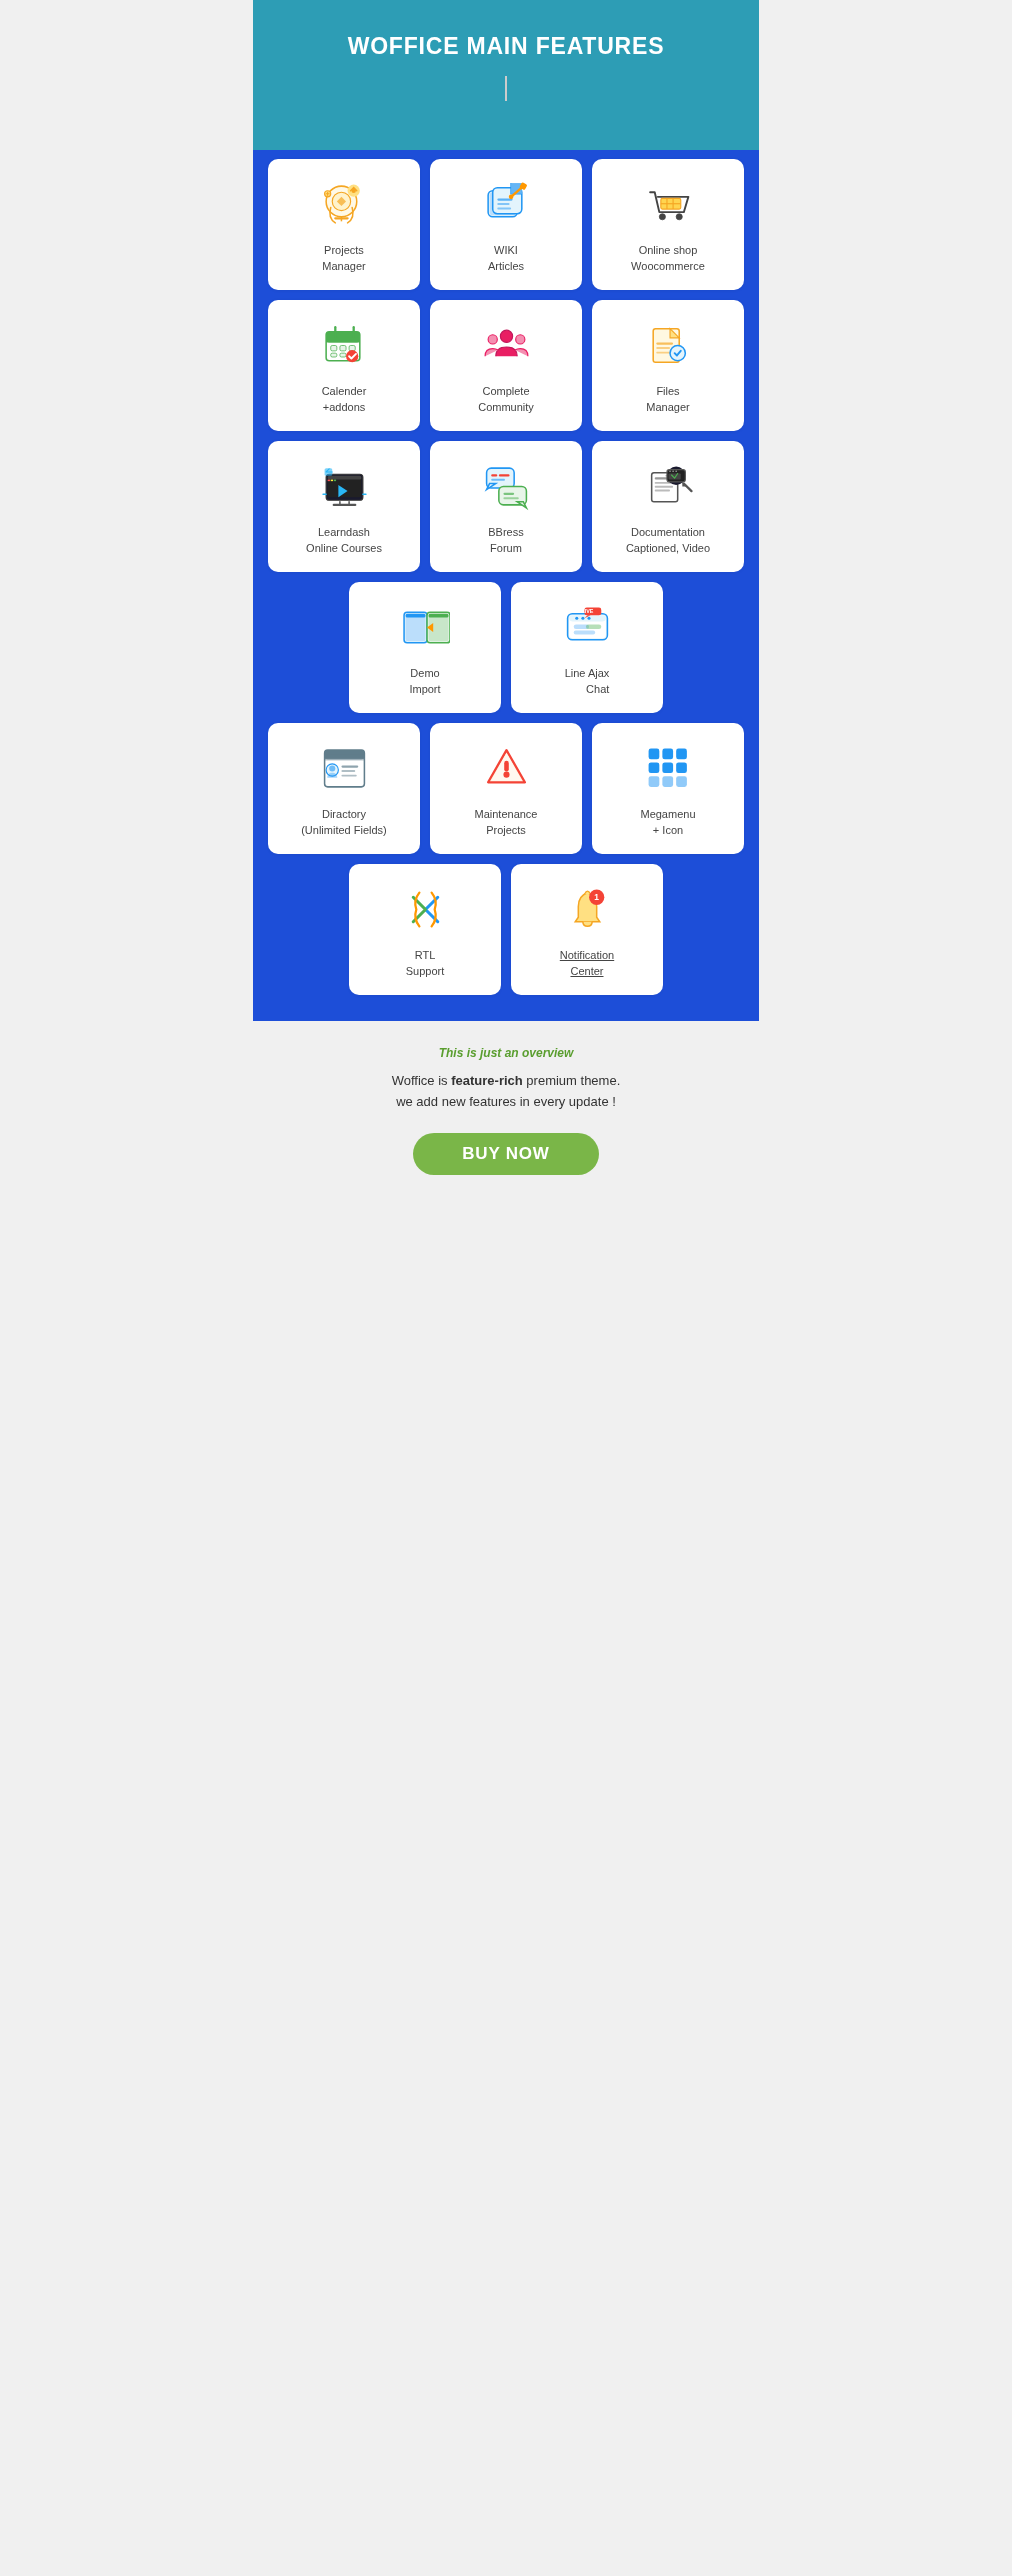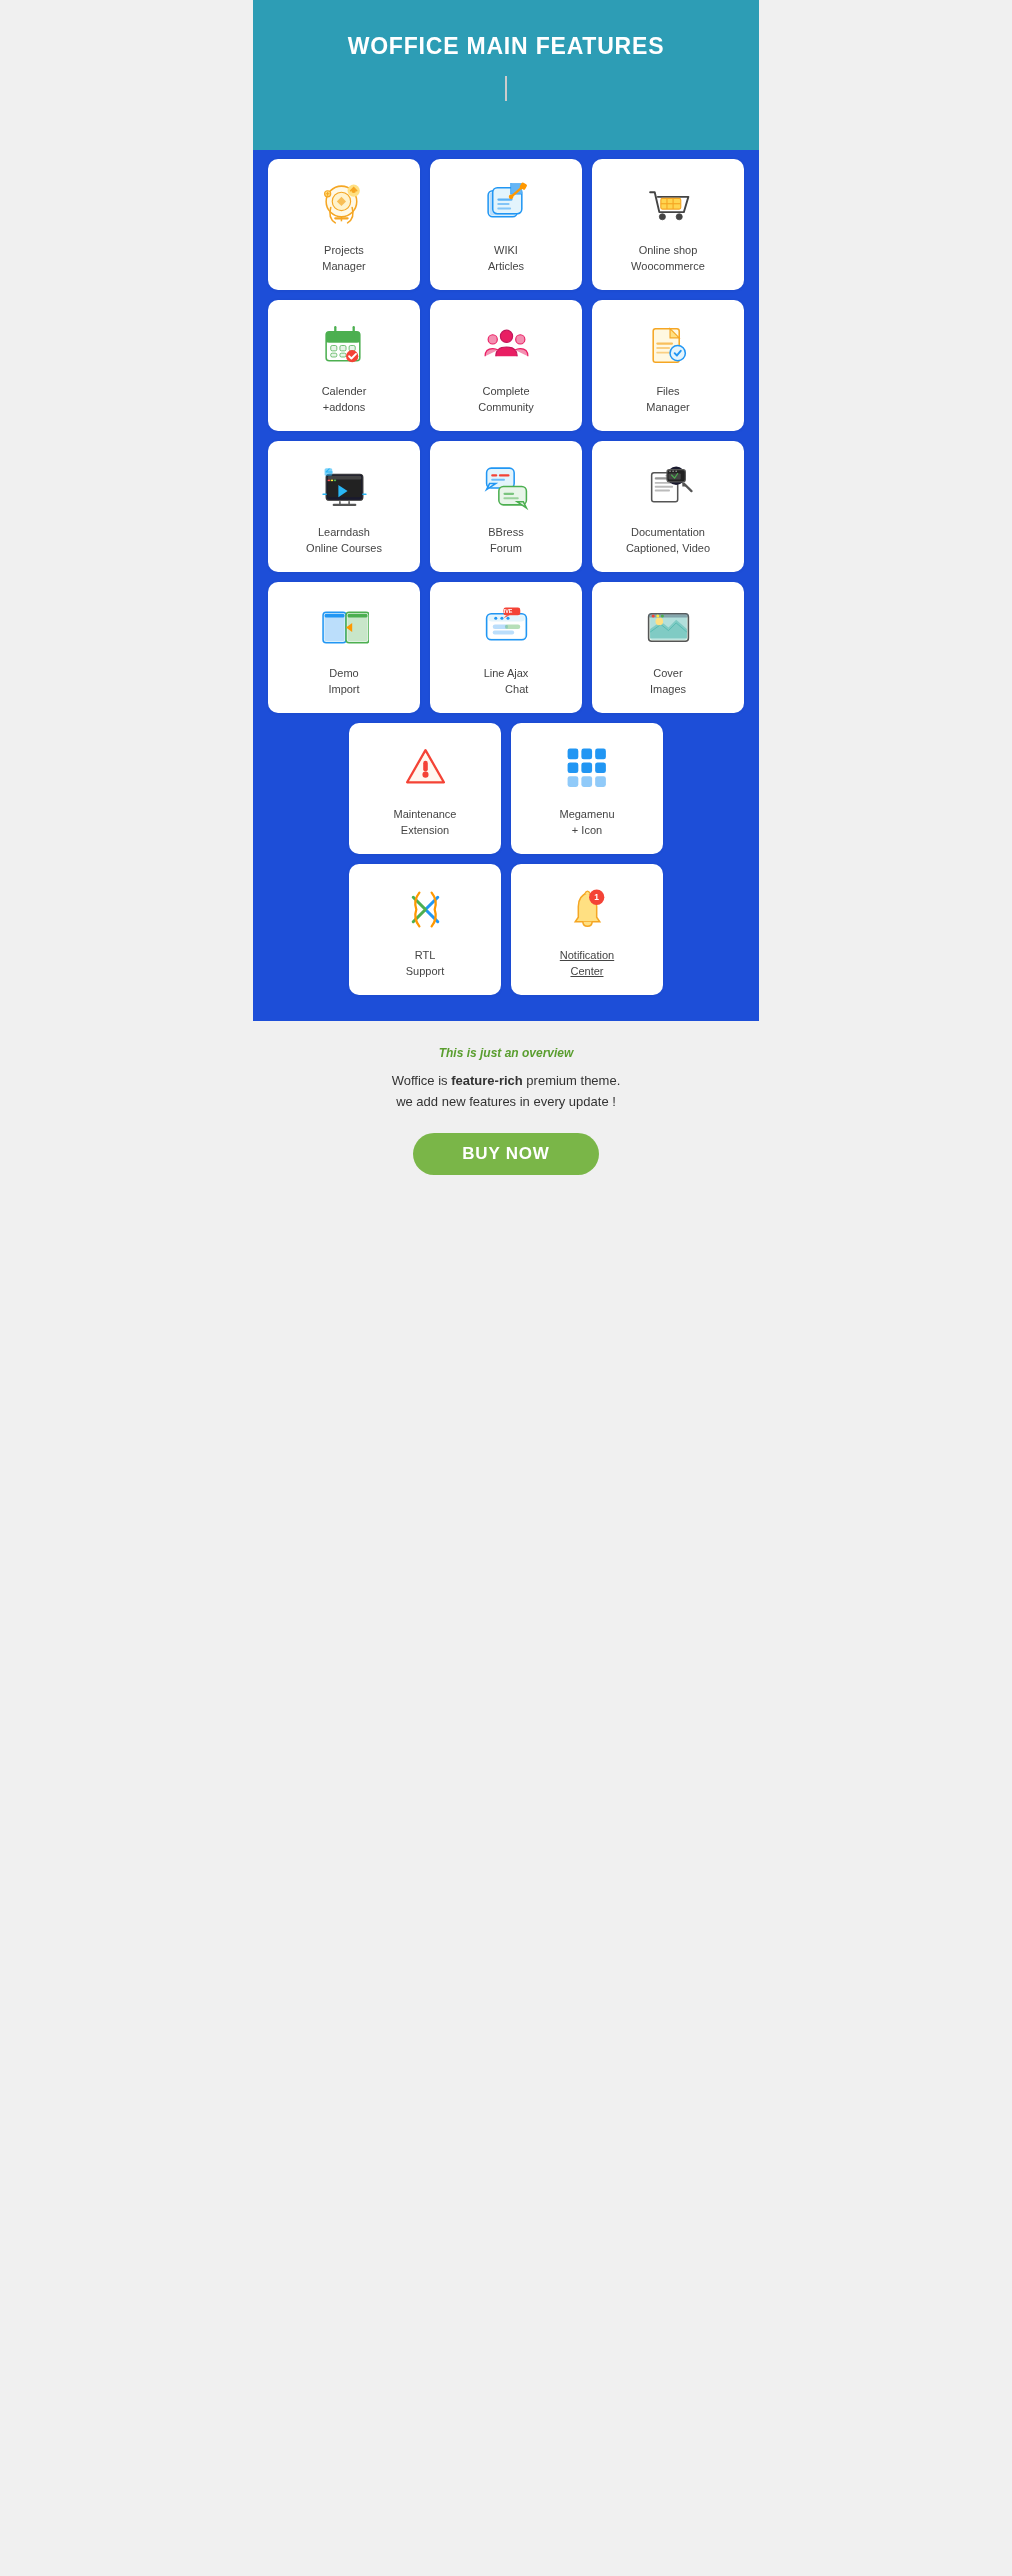--- a/index.html
+++ b/index.html
@@ -322,50 +322,51 @@
         <rect x="14" y="36" width="28" height="5" rx="2.5" fill="#bbdefb"></rect>
         <rect x="30" y="28" width="20" height="6" rx="3" fill="#4caf50" opacity="0.4"></rect>
         <rect x="28" y="6" width="22" height="10" rx="3" fill="#f44336"></rect>
         <path d="M32 16 L28 20 L36 16 Z" fill="#f44336"></path>
         <text x="32" y="13" text-anchor="middle" font-size="7" fill="white" font-weight="bold">LIVE</text>
       </svg>
         </div>
         <div class="feature-label" style="white-space: pre-line; text-align: right;">Line Ajax
 Chat</div>
       </div>
-      <div class="feature-card">
-        <div class="feature-icon">
-          <svg viewBox="0 0 64 64" fill="none" xmlns="http://www.w3.org/2000/svg">
-        <rect x="6" y="14" width="52" height="36" rx="4" fill="#e8f5e9" stroke="#555" stroke-width="2"></rect>
-        <rect x="8" y="16" width="48" height="32" rx="3" fill="#b2dfdb"></rect>
-        <path d="M8 34 L22 24 L32 32 L42 22 L56 34 L56 46 L8 46 Z" fill="#80cbc4"></path>
-        <path d="M8 38 L22 28 L32 36 L42 26 L56 38" stroke="#4db6ac" stroke-width="1" fill="none"></path>
-        <circle cx="20" cy="24" r="5" fill="#ffe082"></circle>
-        <rect x="6" y="14" width="52" height="5" rx="2" fill="#607d8b" opacity="0.6"></rect>
-        <circle cx="12" cy="17" r="2" fill="#f44336"></circle>
-        <circle cx="18" cy="17" r="2" fill="#ffeb3b"></circle>
-        <circle cx="24" cy="17" r="2" fill="#4caf50"></circle>
-      </svg>
-        </div>
-        <div class="feature-label" style="white-space: pre-line;">Cover
-Images</div>
-      </div>
     </div>
     <div class="grid-row">
+      <div class="feature-card">
+        <div class="feature-icon">
+          <svg viewBox="0 0 64 64" fill="none" xmlns="http://www.w3.org/2000/svg">
+        <rect x="6" y="8" width="52" height="48" rx="4" fill="#fff" stroke="#607d8b" stroke-width="2"></rect>
+        <rect x="6" y="8" width="52" height="12" rx="4" fill="#607d8b"></rect>
+        <rect x="6" y="14" width="52" height="6" fill="#607d8b"></rect>
+        <circle cx="16" cy="34" r="8" fill="#e3f4fc" stroke="#2196f3" stroke-width="1.5"></circle>
+        <circle cx="16" cy="32" r="4" fill="#2196f3" opacity="0.6"></circle>
+        <path d="M10 44 Q10 38 16 38 Q22 38 22 44" fill="#2196f3" opacity="0.4" stroke="#2196f3" stroke-width="1"></path>
+        <rect x="28" y="28" width="22" height="3" rx="1.5" fill="#607d8b" opacity="0.7"></rect>
+        <rect x="28" y="34" width="18" height="2.5" rx="1.2" fill="#607d8b" opacity="0.5"></rect>
+        <rect x="28" y="40" width="20" height="2.5" rx="1.2" fill="#607d8b" opacity="0.5"></rect>
+        <rect x="6" y="18" width="52" height="4" fill="#78909c" opacity="0.3"></rect>
+      </svg>
+        </div>
+        <div class="feature-label" style="white-space: pre-line;">Diractory
+(Unlimited Fields)</div>
+      </div>
       <div class="feature-card">
         <div class="feature-icon">
           <svg viewBox="0 0 64 64" fill="none" xmlns="http://www.w3.org/2000/svg">
         <path d="M32 8 L56 50 L8 50 Z" fill="#fff3e0" stroke="#f44336" stroke-width="3" stroke-linejoin="round"></path>
         <path d="M32 12 L52 48 L12 48 Z" fill="#fff8f0"></path>
         <circle cx="32" cy="40" r="4" fill="#f44336"></circle>
         <rect x="29" y="22" width="6" height="14" rx="3" fill="#f44336"></rect>
       </svg>
         </div>
         <div class="feature-label" style="white-space: pre-line;">Maintenance
-Extension</div>
+Projects</div>
       </div>
       <div class="feature-card">
         <div class="feature-icon">
           <svg viewBox="0 0 64 64" fill="none" xmlns="http://www.w3.org/2000/svg">
         <rect x="6" y="6" width="14" height="14" rx="3" fill="#2196f3"></rect>
         <rect x="24" y="6" width="14" height="14" rx="3" fill="#2196f3"></rect>
         <rect x="42" y="6" width="14" height="14" rx="3" fill="#2196f3"></rect>
         <rect x="6" y="24" width="14" height="14" rx="3" fill="#2196f3"></rect>
         <rect x="24" y="24" width="14" height="14" rx="3" fill="#2196f3"></rect>
         <rect x="42" y="24" width="14" height="14" rx="3" fill="#2196f3"></rect>

